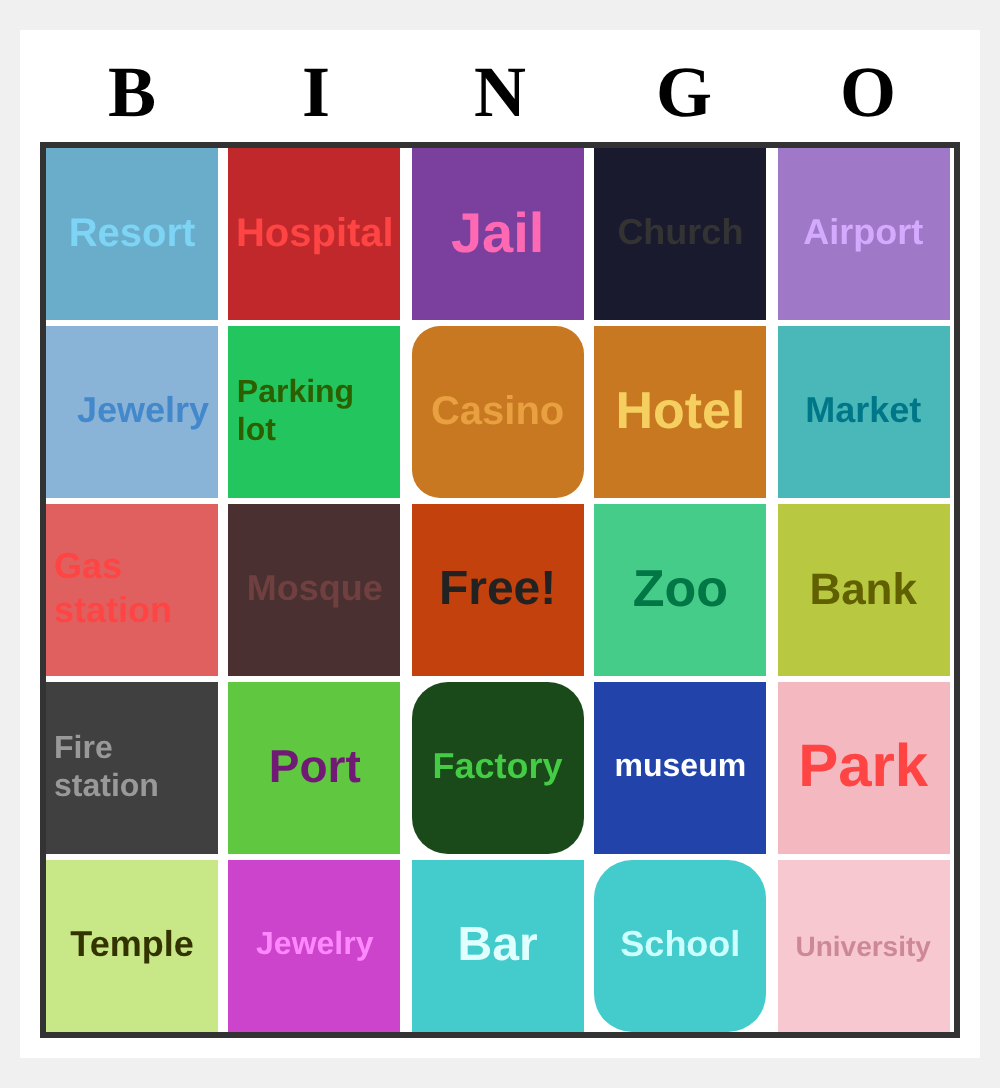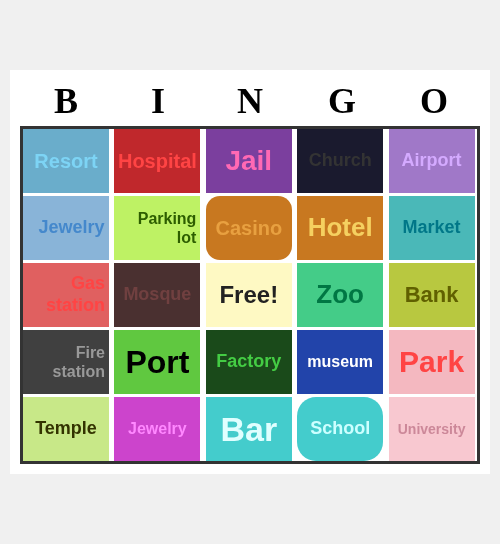--- a/index.html
+++ b/index.html
@@ -30,25 +30,25 @@
       font-family: Georgia, serif;
     }
     .bingo-grid {
       display: grid;
       grid-template-columns: repeat(5, 1fr);
       gap: 3px;
       border: 3px solid #333;
     }
     .cell {
       width: 86px;
-      height: 64px;
+      height: 86px;
       display: flex;
       align-items: center;
       justify-content: center;
-      text-align: right;
+      text-align: left;
       font-weight: bold;
       padding: 4px;
       cursor: default;
     }
     .cell span {
       line-height: 1.2;
     }
   </style>
 </head>
 <body>
@@ -73,69 +73,69 @@
       </div>
       <div class="cell" style="background-color: rgb(26, 26, 46); color: rgb(51, 51, 51); font-size: 18px;">
         <span>Church</span>
       </div>
       <div class="cell" style="background-color: rgb(160, 120, 200); color: rgb(212, 170, 255); font-size: 18px;">
         <span>Airport</span>
       </div>
       <div class="cell" style="background-color: rgb(137, 180, 216); color: rgb(68, 136, 204); font-size: 18px; padding-left: 15px;">
         <span>Jewelry</span>
       </div>
-      <div class="cell" style="background-color: #bef264; color: rgb(45, 94, 0); font-size: 16px;">
+      <div class="cell" style="background-color: #22c55e; color: rgb(45, 94, 0); font-size: 16px;">
         <span>Parking lot</span>
       </div>
       <div class="cell" style="background-color: rgb(200, 120, 32); color: rgb(232, 160, 64); font-size: 20px; border-radius: 14px;">
         <span>Casino</span>
       </div>
       <div class="cell" style="background-color: rgb(200, 120, 32); color: rgb(245, 208, 96); font-size: 26px;">
         <span>Hotel</span>
       </div>
       <div class="cell" style="background-color: rgb(74, 184, 184); color: rgb(0, 119, 136); font-size: 18px;">
         <span>Market</span>
       </div>
       <div class="cell" style="background-color: rgb(224, 96, 96); color: rgb(255, 68, 68); font-size: 18px;">
         <span>Gas station</span>
       </div>
       <div class="cell" style="background-color: rgb(74, 48, 48); color: rgb(112, 64, 64); font-size: 18px;">
         <span>Mosque</span>
       </div>
-      <div class="cell" style="background-color: #fef9c3; color: rgb(34, 34, 34); font-size: 24px;">
+      <div class="cell" style="background-color: #c2410c; color: rgb(34, 34, 34); font-size: 24px;">
         <span>Free!</span>
       </div>
       <div class="cell" style="background-color: rgb(68, 204, 136); color: rgb(0, 119, 68); font-size: 26px;">
         <span>Zoo</span>
       </div>
       <div class="cell" style="background-color: rgb(184, 200, 64); color: rgb(96, 96, 0); font-size: 22px;">
         <span>Bank</span>
       </div>
       <div class="cell" style="background-color: #404040; color: rgb(153, 153, 153); font-size: 16px;">
         <span>Fire station</span>
       </div>
-      <div class="cell" style="background-color: rgb(96, 200, 64); color: #000000; font-size: 32px;">
+      <div class="cell" style="background-color: rgb(96, 200, 64); color: #701a75; font-size: 23px;">
         <span>Port</span>
       </div>
-      <div class="cell" style="background-color: rgb(26, 74, 26); color: rgb(68, 204, 68); font-size: 18px;">
+      <div class="cell" style="background-color: rgb(26, 74, 26); color: rgb(68, 204, 68); font-size: 18px; border-radius: 18px;">
         <span>Factory</span>
       </div>
       <div class="cell" style="background-color: rgb(34, 68, 170); color: rgb(255, 255, 255); font-size: 16px;">
         <span>museum</span>
       </div>
       <div class="cell" style="background-color: rgb(244, 184, 192); color: rgb(255, 68, 68); font-size: 30px;">
         <span>Park</span>
       </div>
       <div class="cell" style="background-color: rgb(200, 232, 136); color: rgb(51, 51, 0); font-size: 18px;">
         <span>Temple</span>
       </div>
       <div class="cell" style="background-color: rgb(204, 68, 204); color: rgb(255, 136, 255); font-size: 16px;">
         <span>Jewelry</span>
       </div>
-      <div class="cell" style="background-color: rgb(68, 204, 204); color: rgb(224, 255, 255); font-size: 34px;">
+      <div class="cell" style="background-color: rgb(68, 204, 204); color: rgb(224, 255, 255); font-size: 24px;">
         <span>Bar</span>
       </div>
       <div class="cell" style="background-color: rgb(68, 204, 204); color: rgb(204, 255, 255); font-size: 18px; border-radius: 19px;">
         <span>School</span>
       </div>
       <div class="cell" style="background-color: rgb(248, 200, 208); color: rgb(204, 136, 153); font-size: 14px;">
         <span>University</span>
       </div>
     </div>
 </div>

